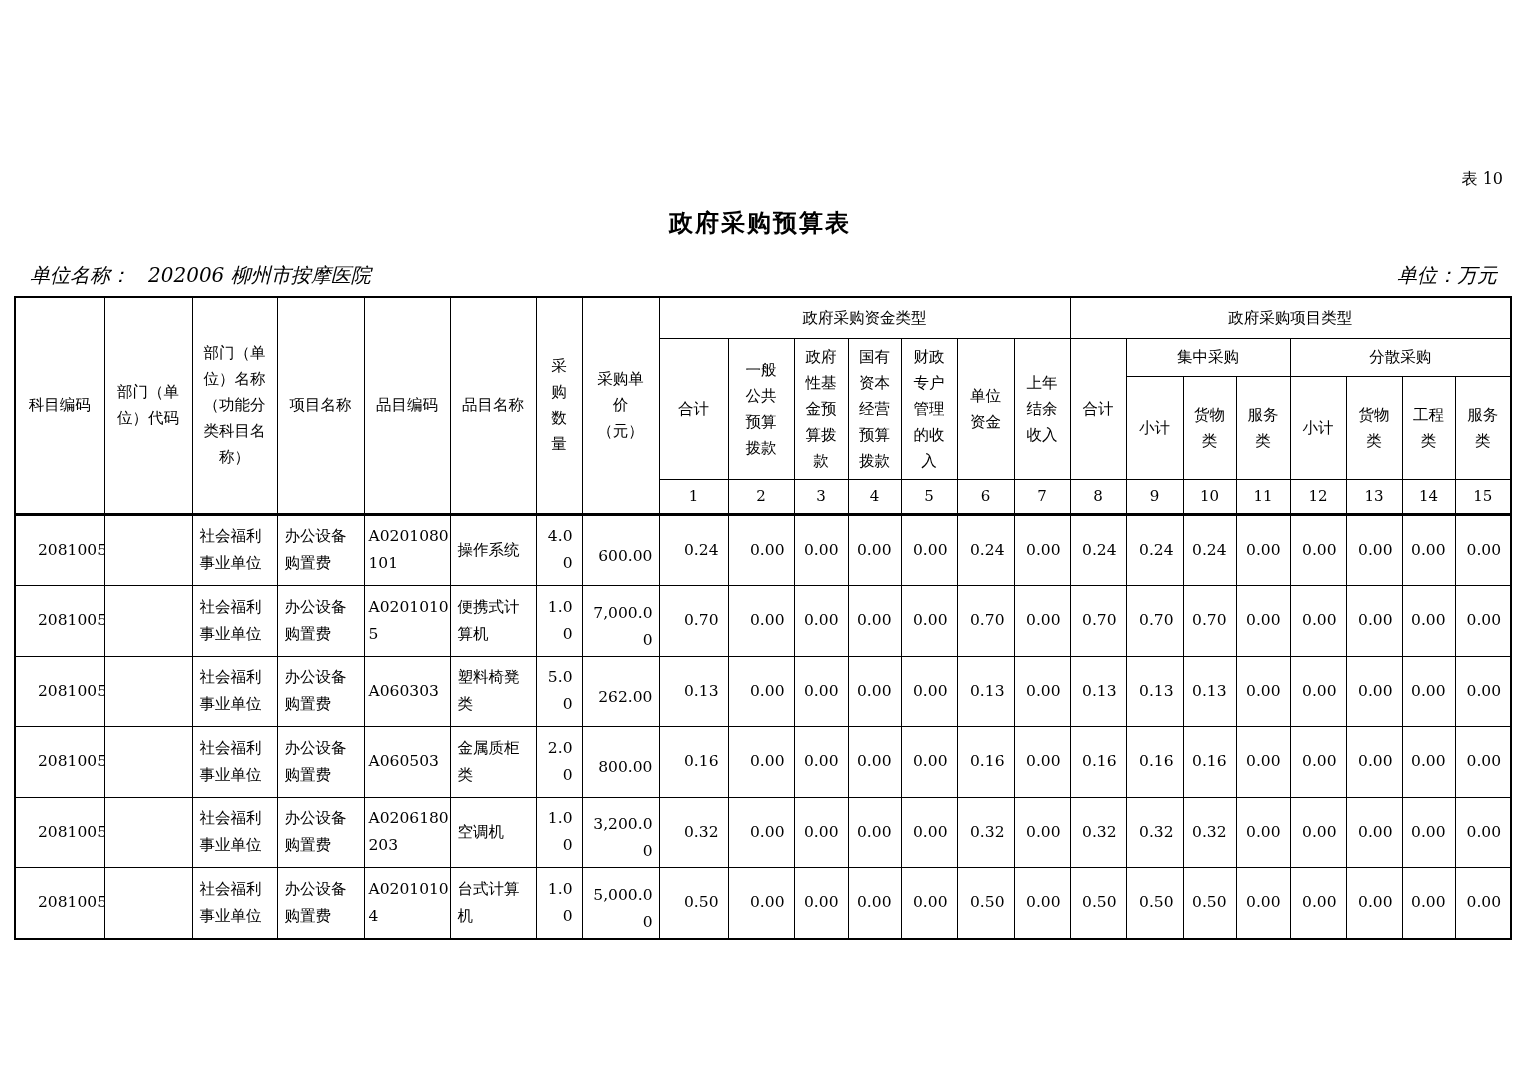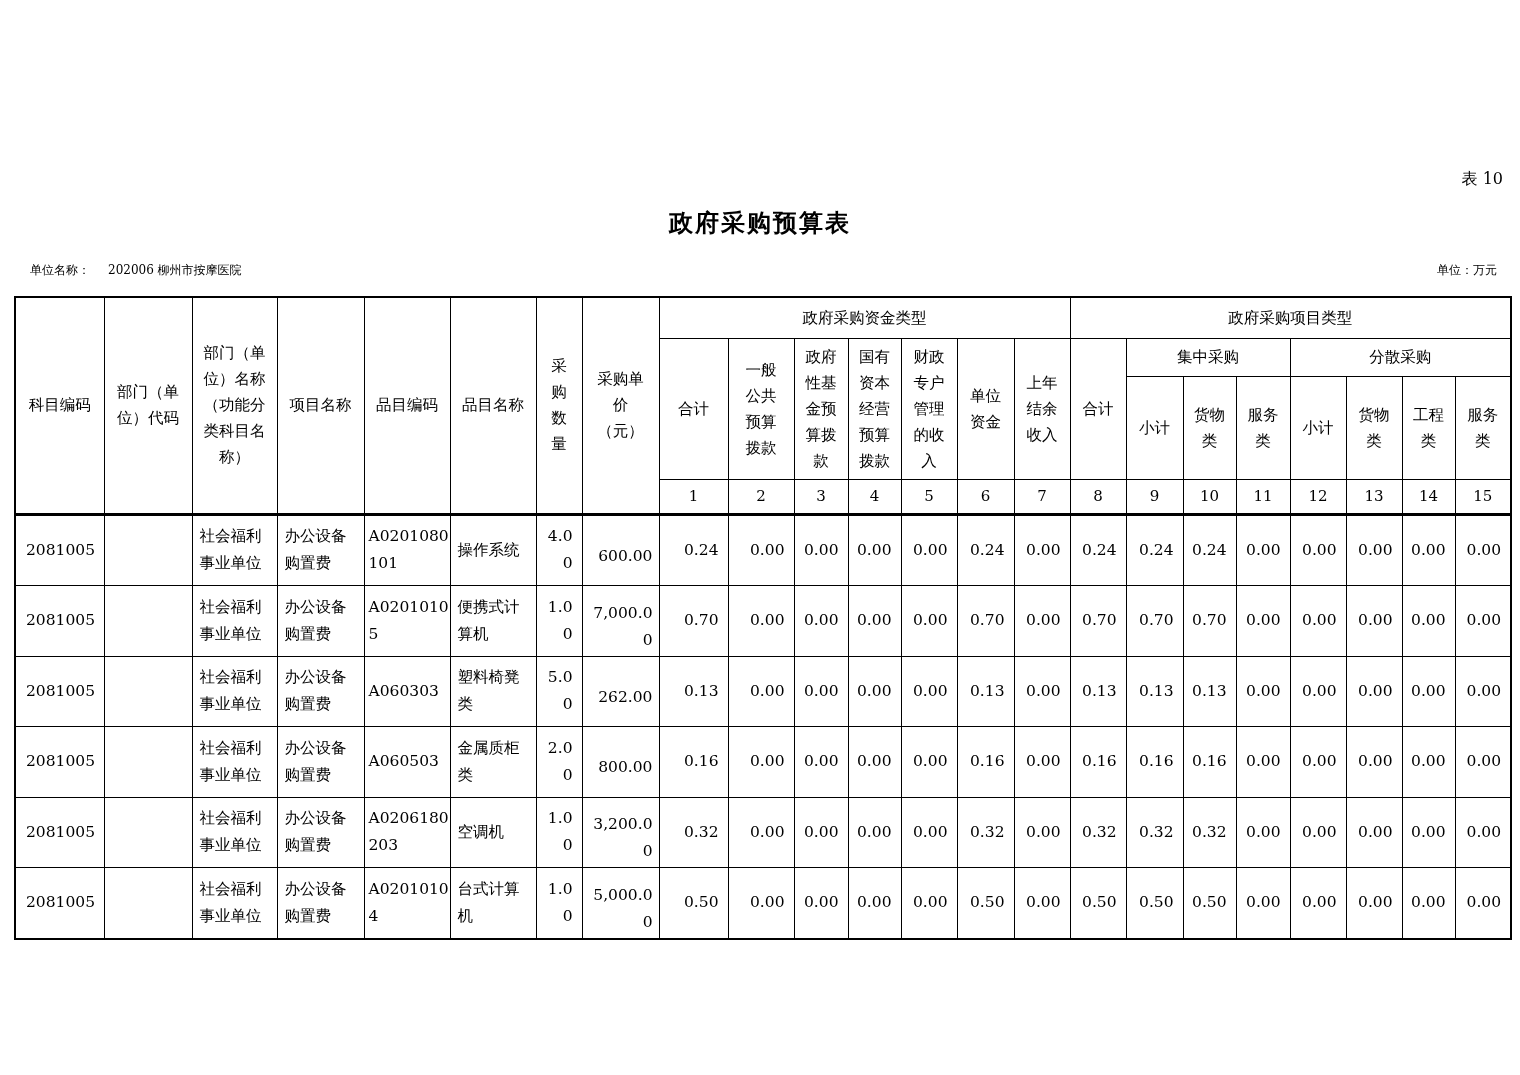--- a/index.html
+++ b/index.html
@@ -2,35 +2,35 @@
 <html><head>
 <meta charset="utf-8">
 <style>
   html,body{margin:0;padding:0;background:#fff;}
   .page{position:relative;width:1520px;height:955px;background:#ffffff;
         font-family:"DejaVu Serif","Liberation Serif",serif;color:#000;overflow:hidden;}
   .table-tag{position:absolute;top:169px;right:17px;font-size:16px;}
   .doc-title{position:absolute;top:207px;left:0;width:100%;text-align:center;
              font-size:24px;font-weight:bold;letter-spacing:2px;}
   .meta-row{position:absolute;top:262px;left:30px;right:23px;display:flex;
-            justify-content:space-between;font-size:12px;}
+            justify-content:space-between;font-size:20px;font-style:italic;}
   .meta-left .gap{display:inline-block;width:18px;}
   table.budget{position:absolute;left:14px;top:296px;width:1496px;border-collapse:collapse;
                table-layout:fixed;border:2px solid #000;}
   .budget th,.budget td{border:1px solid #000;font-weight:normal;vertical-align:middle;overflow:hidden;}
   .budget thead{border-bottom:3px solid #000;}
   .budget thead th{text-align:center;font-size:15.5px;line-height:26px;padding:0 10px;}
   th.h-left{padding:0 11px;margin-top:20px;}
   th.h-qty{padding:0 14px;}
   th.h-price{padding:0 7px;}
   tr.hr1{height:41px;} tr.hr2{height:38px;} tr.hr3{height:103px;}
   tr.hr4{height:35px;}
   tr.hr4 th{font-size:15px;padding:0;line-height:20px;}
   tbody td{font-size:15.5px;line-height:27px;height:57.5px;}
-  .c-code{text-align:left;padding:0 2px 0 10px;}
+  .c-code{text-align:left;padding:0 2px 0 22px;}
   .c-text{text-align:left;padding:0 4px 0 7px;}
   .c-mono{text-align:left;padding:0 0 0 4px;word-break:break-all;}
   .c-qty{text-align:right;padding:0 9px 0 5px;word-break:break-all;}
   .c-price{text-align:right;padding:12px 6px 0 8px;word-break:break-all;}
   .c-num{text-align:right;padding:0 9px 0 2px;}
   .page-number{position:absolute;top:963px;left:1376px;font-size:15px;
                font-family:"DejaVu Sans","Liberation Sans",sans-serif;text-align:center;}
 </style>
 </head>
 <body>

